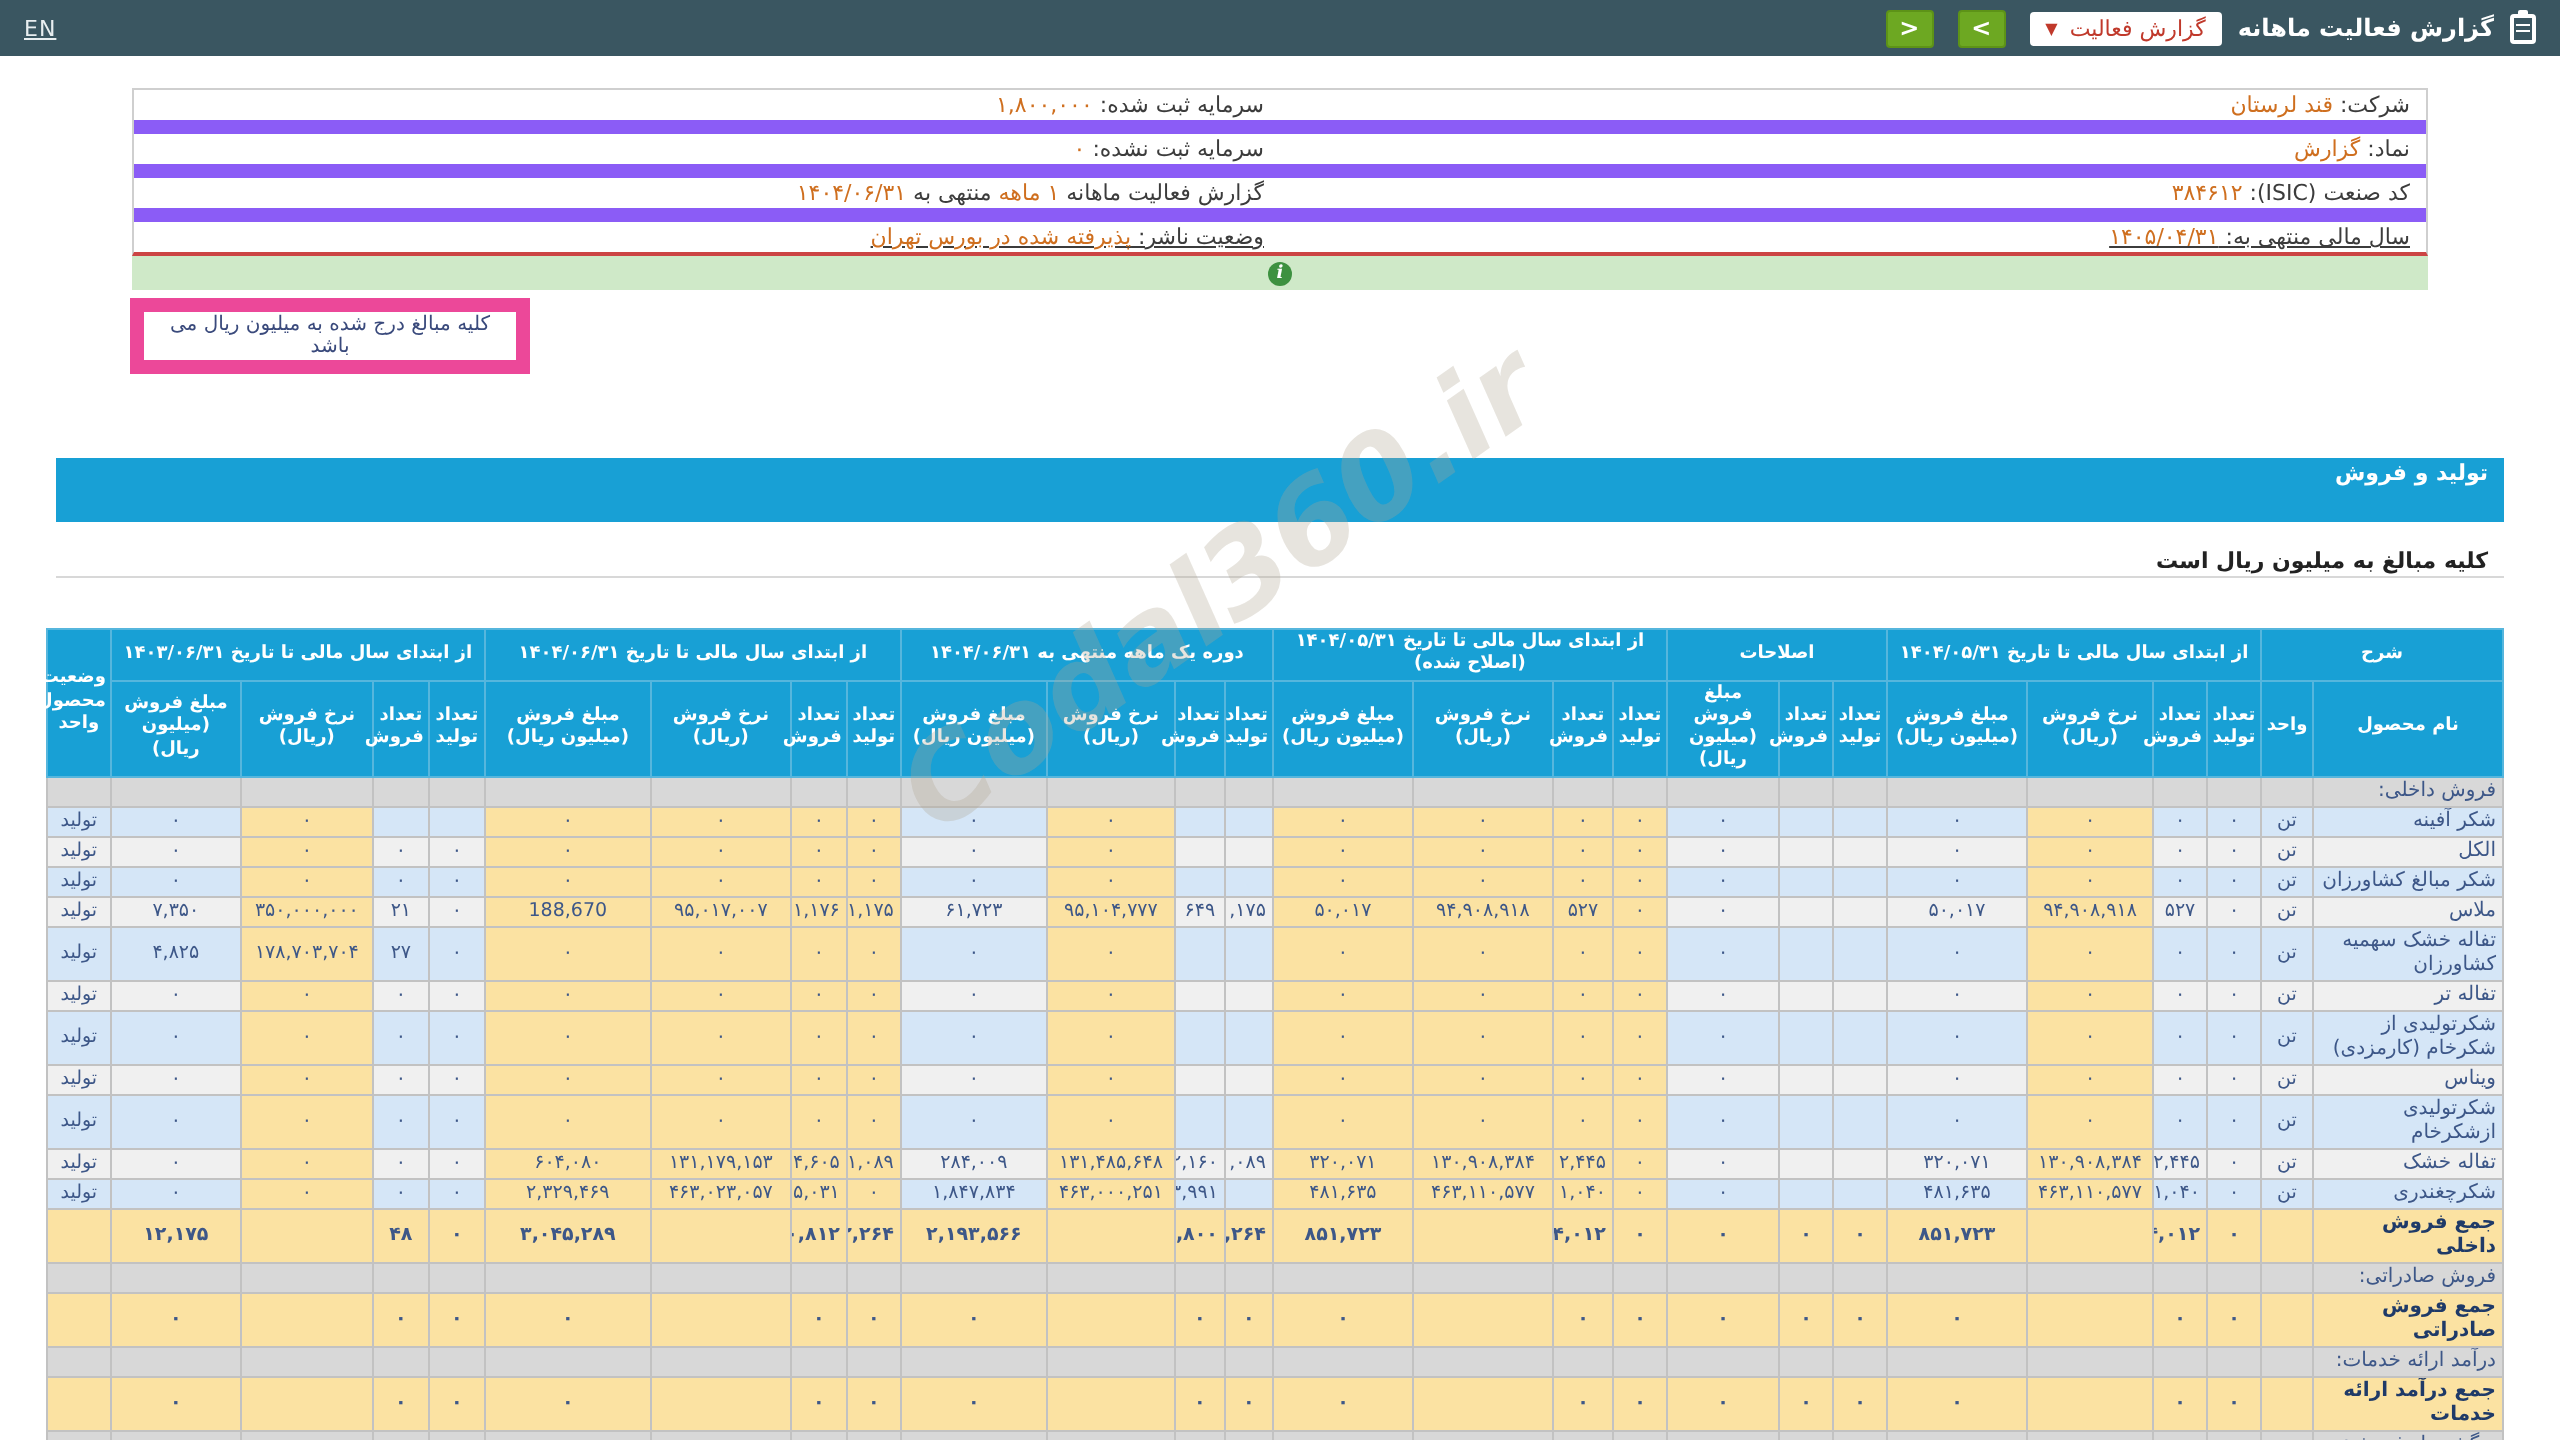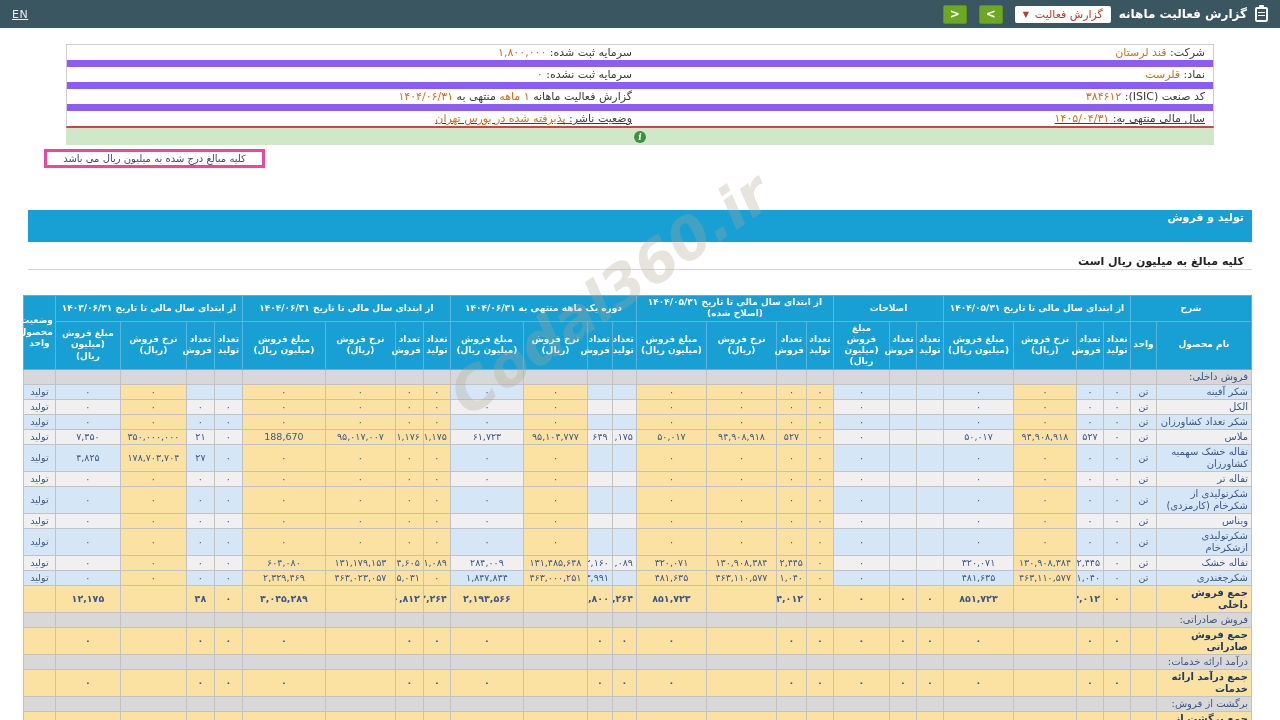--- a/index.html
+++ b/index.html
@@ -31,21 +31,21 @@
     padding:1px 8px; height:16px; width:50%; }
   .info-table tr:last-child td { border-bottom:none;text-decoration:underline; }
   .info-table .v { color:#cf6f1f; }
   
   .notice { width:1148px; margin:0 auto; background:#cfe9c8; height:17px; display:flex;
     align-items:center; justify-content:center; gap:6px; font-size:11px; font-weight:bold; color:#2e7d32; }
   .info-ic { width:12px; height:12px; border-radius:50%; background:#3d9140; color:#fff;
     font-size:9px; font-weight:bold; display:inline-flex; align-items:center; justify-content:center;
     font-family:"DejaVu Serif", serif; font-style:italic; }
   
-  .unit-note { width:221px; margin:4px 1015px 0 0; border:3px solid #ec4899; background:#fff;
+  .unit-note { width:200px; margin:4px 1015px 0 0; border:7px solid #ec4899; background:#fff;
     font-size:10px; color:#3a4a7c; text-align:center; padding:1px 2px; }
   
   .sect { width:1224px; margin:0 28px; }
   .bar { background:#18a0d5; color:#fff; font-size:11px; font-weight:bold; height:32px;
     line-height:16px; padding:0 8px; }
   .subtitle { background:#fff; font-size:11px; font-weight:bold; color:#222; height:28px;
     line-height:16px; padding:12px 8px; border-bottom:1px solid #d8d8d8; }
   .bar1 { margin-top:42px; }
   
   .tbl { width:100%; border-collapse:collapse; table-layout:fixed; margin-top:25px; }
@@ -85,21 +85,21 @@
 </div>
 
 <div class="info-wrap">
   <table class="info-table">
       <tbody id="info-body">
         <tr>
           <td><span>شرکت: </span><span class="v">قند لرستان</span></td>
           <td><span>سرمایه ثبت شده: </span><span class="v">۱,۸۰۰,۰۰۰</span></td>
         </tr>
         <tr>
-          <td><span>نماد: </span><span class="v">قلرست</span></td>
+          <td><span>نماد: </span><span class="v">گزارش</span></td>
           <td><span>سرمایه ثبت نشده: </span><span class="v">۰</span></td>
         </tr>
         <tr>
           <td><span>کد صنعت (ISIC): </span><span class="v">۳۸۴۶۱۲</span></td>
           <td><span>گزارش فعالیت ماهانه </span><span class="v">۱ ماهه</span><span> منتهی به </span><span class="v">۱۴۰۴/۰۶/۳۱</span></td>
         </tr>
         <tr>
           <td><span>سال مالی منتهی به: </span><span class="v">۱۴۰۵/۰۴/۳۱</span></td>
           <td><span>وضعیت ناشر: </span><span class="v">پذیرفته شده در بورس تهران</span></td>
         </tr>
@@ -263,21 +263,21 @@
           <td class="c-y">۰</td>
           <td class="c-y">۰</td>
           <td class="c-y">۰</td>
           <td class="c-w">۰</td>
           <td class="c-w">۰</td>
           <td class="c-y">۰</td>
           <td class="c-w">۰</td>
           <td class="c-w">تولید</td>
         </tr>
         <tr class="r-data">
-          <td class="nm c-b">شکر تعداد کشاورزان</td>
+          <td class="nm c-b">شکر مبالغ کشاورزان</td>
           <td class="c-b">تن</td>
           <td class="c-b">۰</td>
           <td class="c-b">۰</td>
           <td class="c-y">۰</td>
           <td class="c-b">۰</td>
           <td class="c-b"></td>
           <td class="c-b"></td>
           <td class="c-b">۰</td>
           <td class="c-y">۰</td>
           <td class="c-y">۰</td>

